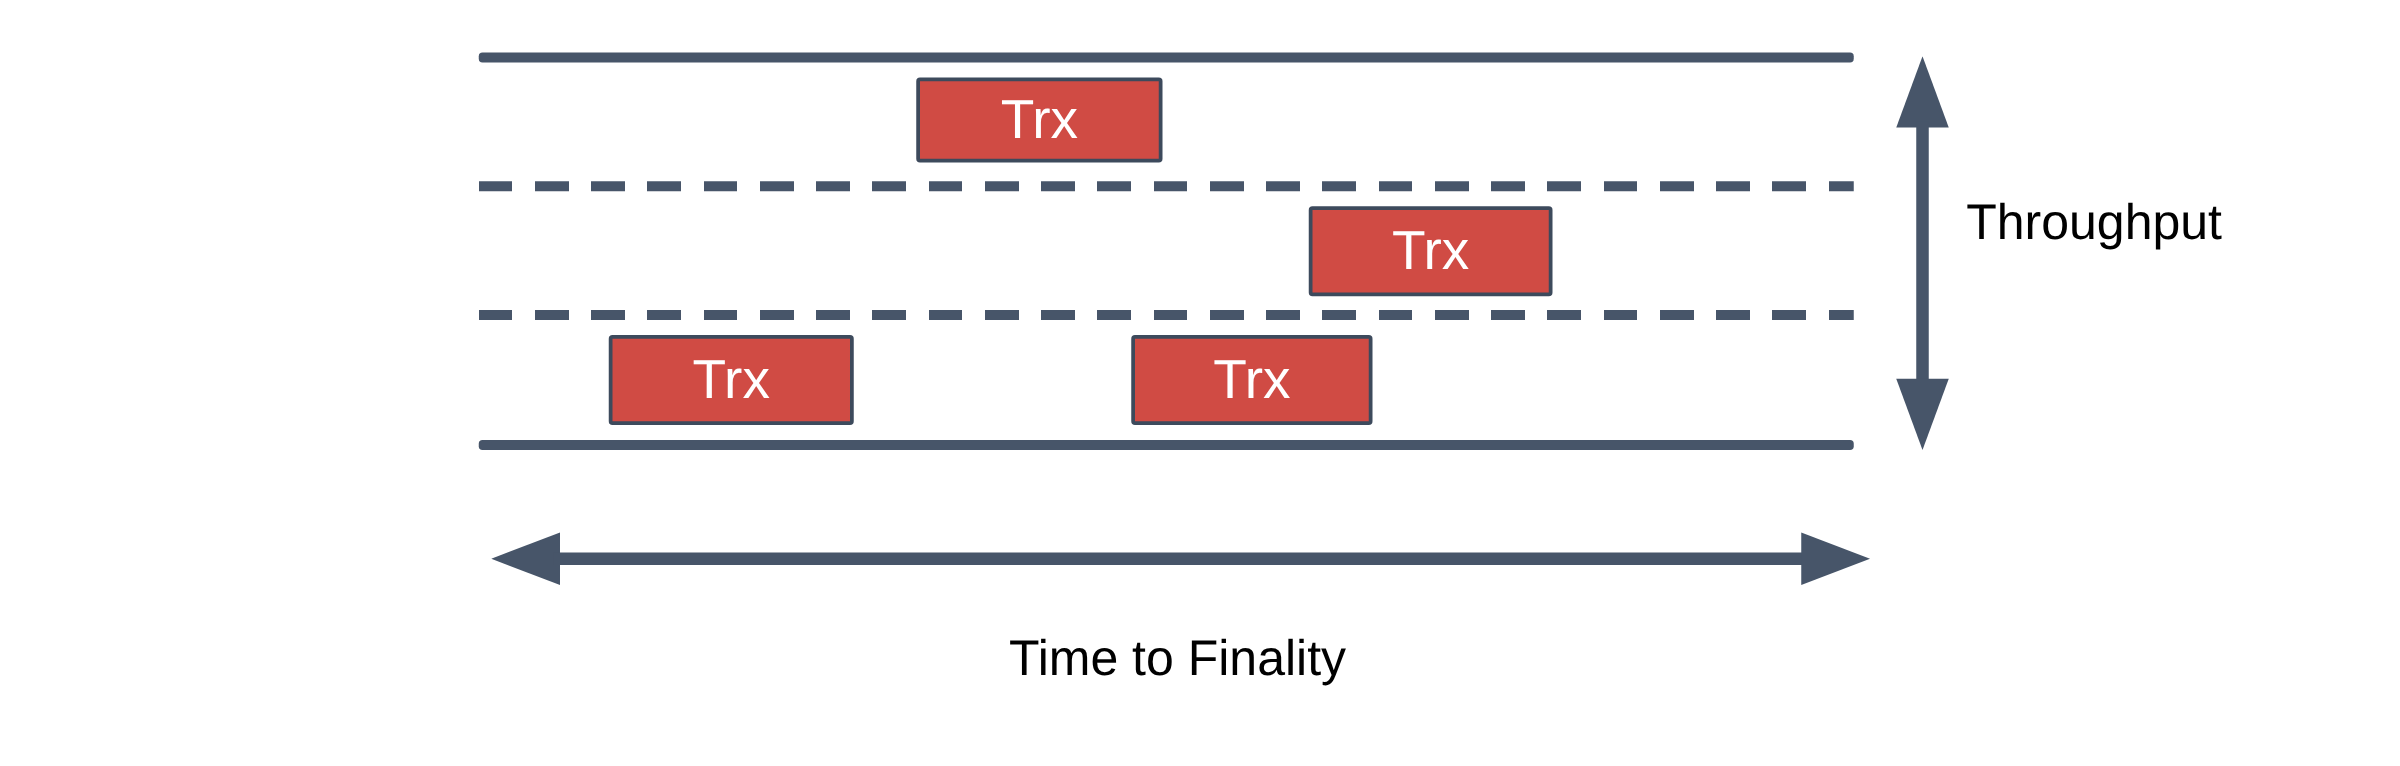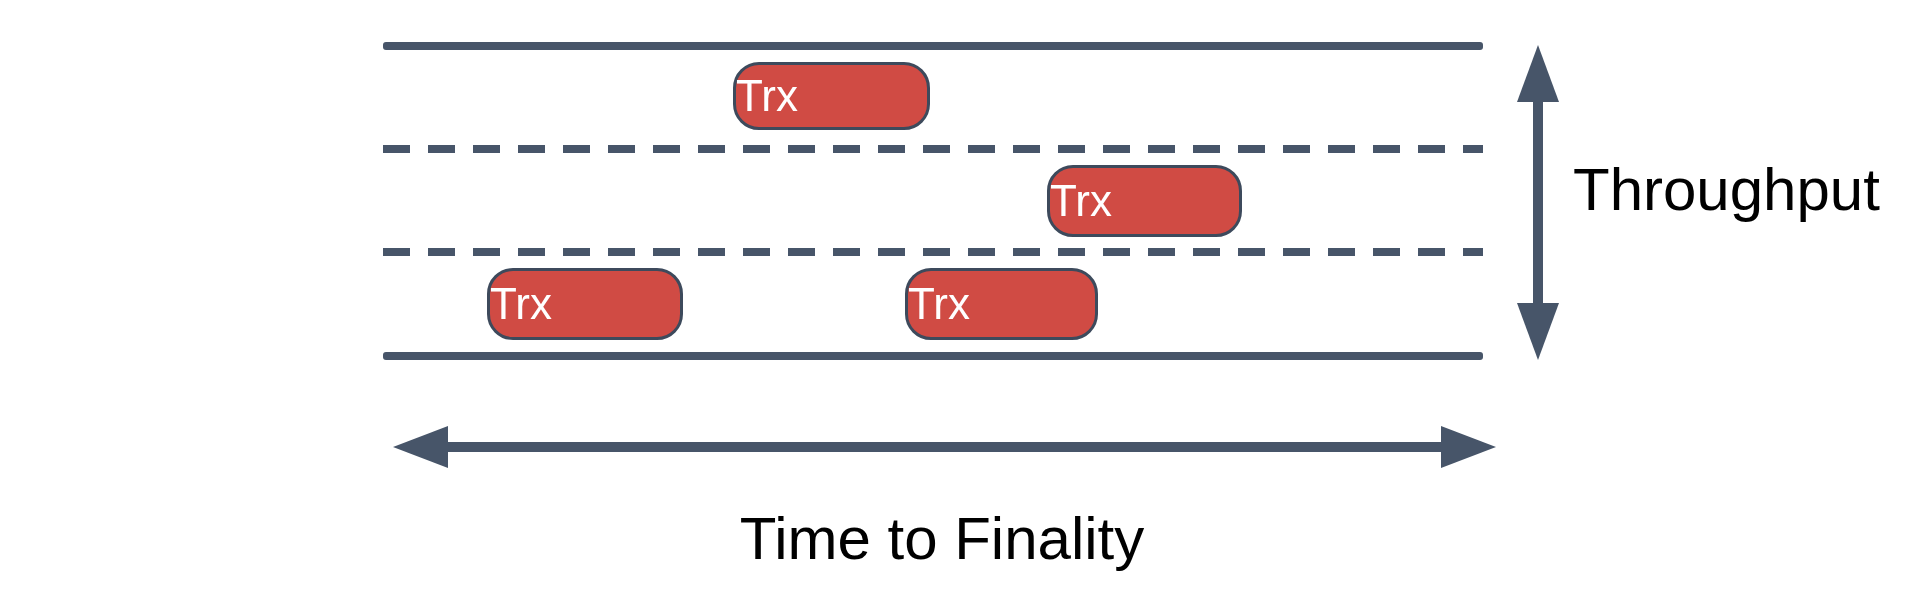--- a/index.html
+++ b/index.html
@@ -31,41 +31,41 @@
       transparent 27px, transparent 45px);
     border-radius:0;
   }
   #road-top{top:42px;}
   #lane-div-1{top:145px;}
   #lane-div-2{top:248px;}
   #road-bottom{top:352px;}
   
   .trx{
     position:absolute;
-    display:flex;align-items:center;justify-content:flex-start;
+    display:flex;align-items:center;justify-content:center;
     background:var(--box-fill);
     border:3px solid var(--box-border);
-    border-radius:26px;
+    border-radius:3px;
     color:var(--box-text);
     font-size:44px;line-height:1;
     box-sizing:border-box;
   }
   #trx-1{left:733px;top:62px;width:197px;height:68px;}
   #trx-2{left:1047px;top:165px;width:195px;height:72px;}
   #trx-3{left:487px;top:268px;width:196px;height:72px;}
   #trx-4{left:905px;top:268px;width:193px;height:72px;}
   
   .arrow{position:absolute;color:var(--line-slate);}
   #v-arrow{left:1516px;top:45px;}
   #h-arrow{left:393px;top:425px;}
   
   .axis-label{
     position:absolute;
     color:var(--axis-label-text);
-    font-size:60px;line-height:1.15;
+    font-size:40px;line-height:1.15;
     white-space:nowrap;
   }
   #throughput-label{left:1573px;top:155px;}
   #time-label{left:0;top:504px;width:1830px;text-align:center;margin-left:27px;}
 </style>
 </head>
 <body>
 
 <div class="canvas">
 

